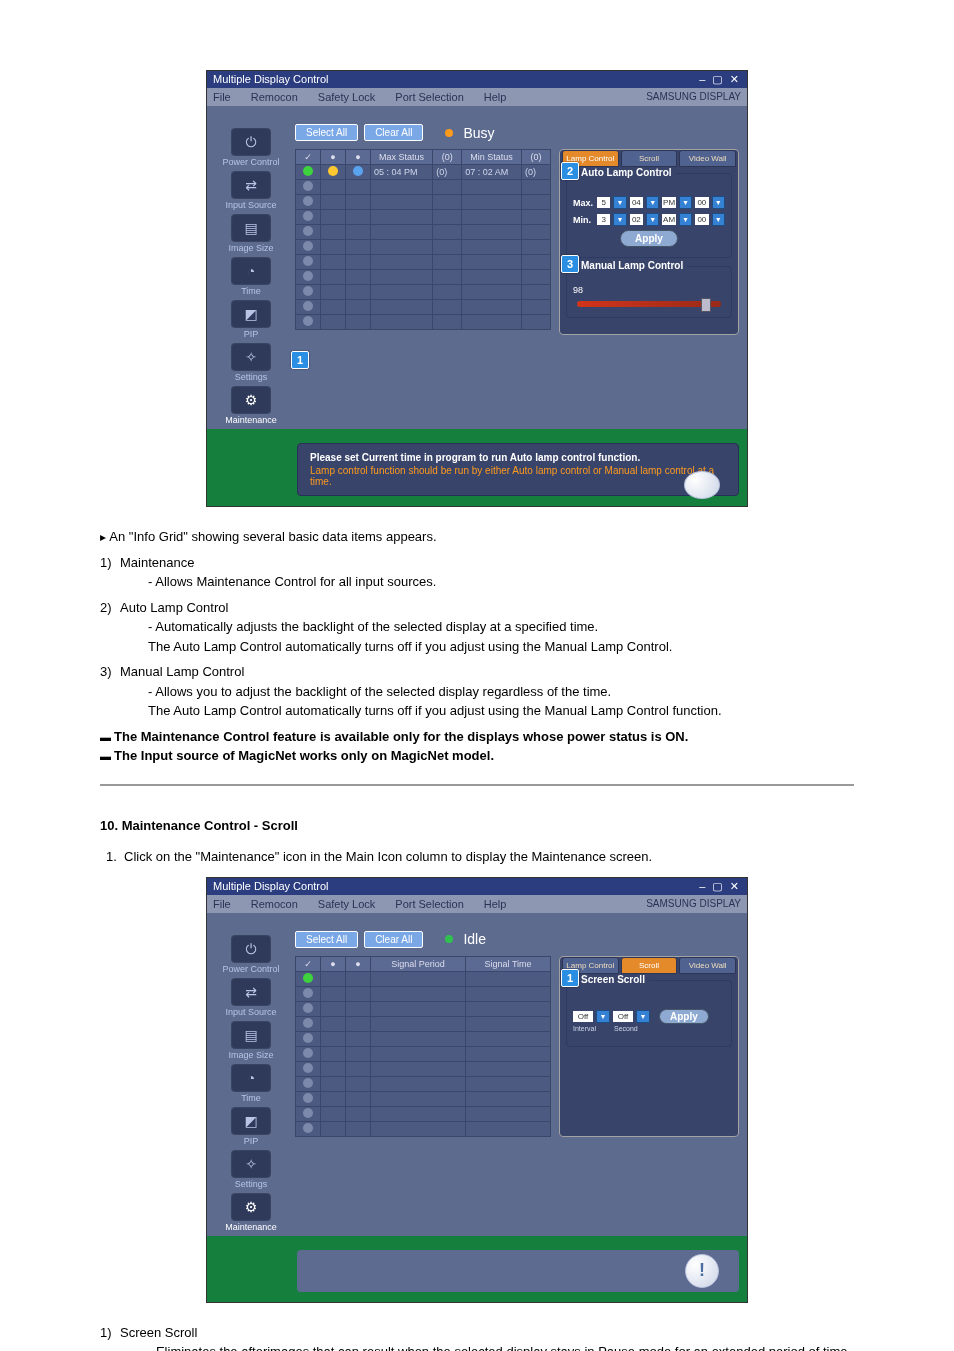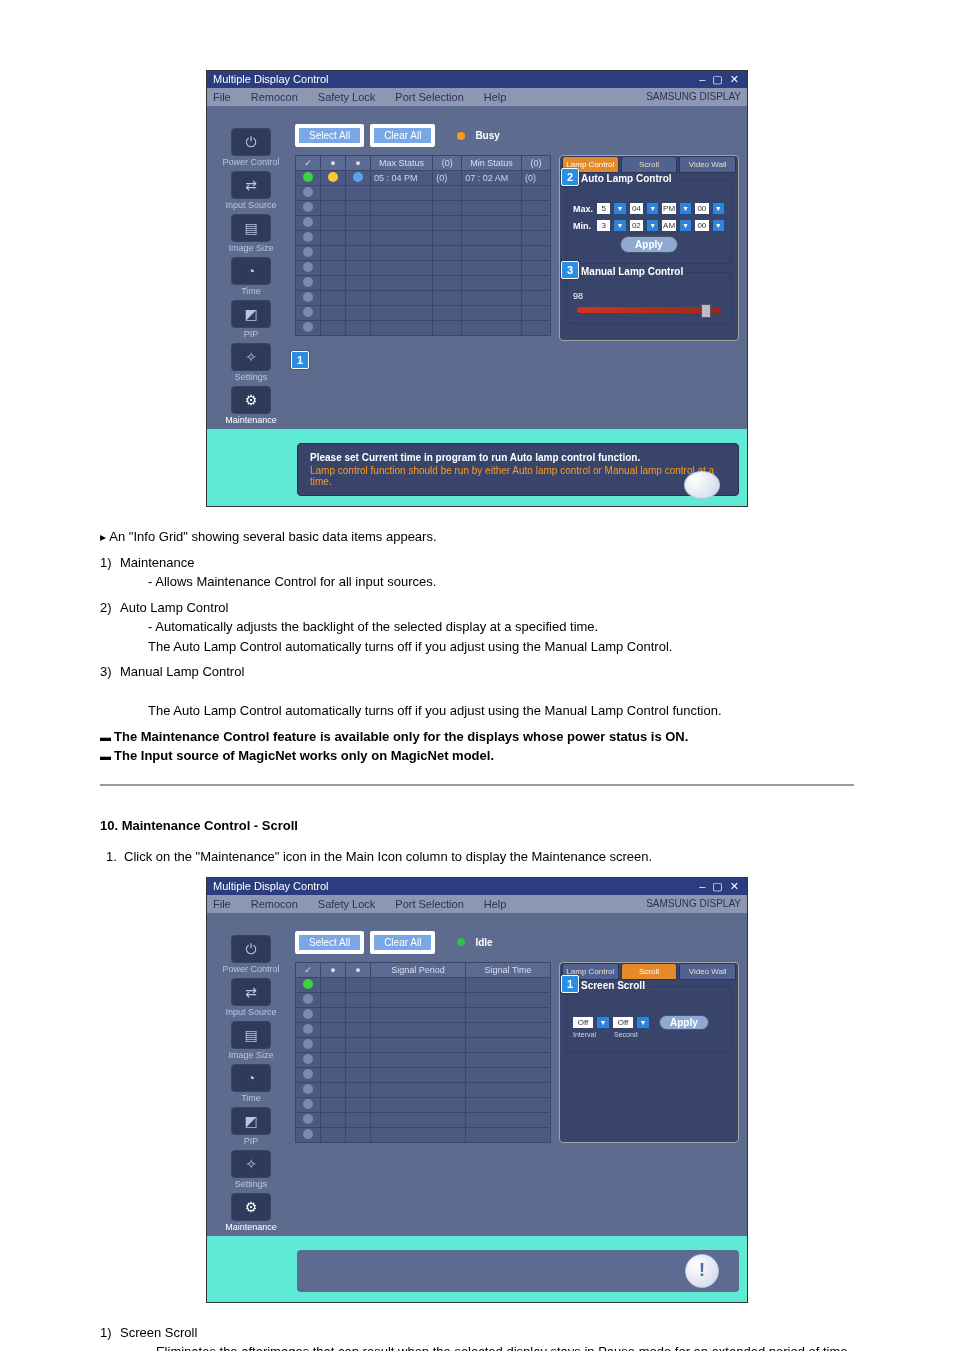--- a/index.html
+++ b/index.html
@@ -10,21 +10,21 @@
     color: #333;
     width: 954px;
   }
   .page {
     padding: 60px 100px 80px 100px;
   }
   .screenshot {
     width: 540px;
     margin: 10px auto 20px auto;
     border: 1px solid #333;
-    background: #5eead4;
+    background: #15803d;
     font-size: 10px;
     color: #e7e7f0;
   }
   .titlebar {
     background: #2b3d7f;
     color: #fff;
     display: flex;
     justify-content: space-between;
     padding: 2px 6px;
     font-size: 11px;
@@ -80,33 +80,33 @@
   }
   .toolbar-row {
     display: flex;
     align-items: center;
     gap: 6px;
     padding-bottom: 8px;
   }
   .a-btn {
     background: #7aa7e6;
     color: #fff;
-    border: 4px solid #ffffff;
+    border: 1px solid #ffffff;
     border-radius: 2px;
     padding: 2px 10px;
     font-size: 10px;
   }
   .status-dot {
     width: 8px; height: 8px; border-radius: 50%;
     background: #ff9a1d;
     display: inline-block;
     margin-right: 4px;
   }
   .status-dot.green { background:#30c050; }
-  .status-label { color:#fff; font-size:10px; font-weight:bold; }
+  .status-label { color:#fff; font-size:14px; font-weight:normal; }
   .tables-and-panel { display: flex; gap: 8px; }
   .grid-wrap { flex: 1; }
   table.grid {
     border-collapse: collapse;
     width: 100%;
     background: #45537a;
   }
   table.grid th {
     background: #5b6a92;
     color: #dde;
@@ -471,21 +471,21 @@
     <div class="arrow-line">An "Info Grid" showing several basic data items appears.</div>
     <ol class="numbered">
       <li><span class="num">1)</span><span>Maintenance</span>
         <div class="dash-line">- Allows Maintenance Control for all input sources.</div>
       </li>
       <li><span class="num">2)</span><span>Auto Lamp Control</span>
         <div class="dash-line">- <span>Automatically adjusts the backlight of the selected display at a specified time.</span><br>
           <span>The Auto Lamp Control automatically turns off if you adjust using the Manual Lamp Control.</span></div>
       </li>
       <li><span class="num">3)</span><span>Manual Lamp Control</span>
-        <div class="dash-line"><br>
+        <div class="dash-line"><span>- Allows you to adjust the backlight of the selected display regardless of the time.</span><br>
           <span>The Auto Lamp Control automatically turns off if you adjust using the Manual Lamp Control function.</span></div>
       </li>
     </ol>
     <div class="note"><b>The Maintenance Control feature is available only for the displays whose power status is ON.</b></div>
     <div class="note"><b>The Input source of MagicNet works only on MagicNet model.</b></div>
     <hr class="divider">
 
     <div class="sec-title">10. Maintenance Control - Scroll</div>
     <div style="margin-left:6px">1.&nbsp; <span>Click on the "Maintenance" icon in the Main Icon column to display the Maintenance screen.</span></div>
   </div>

